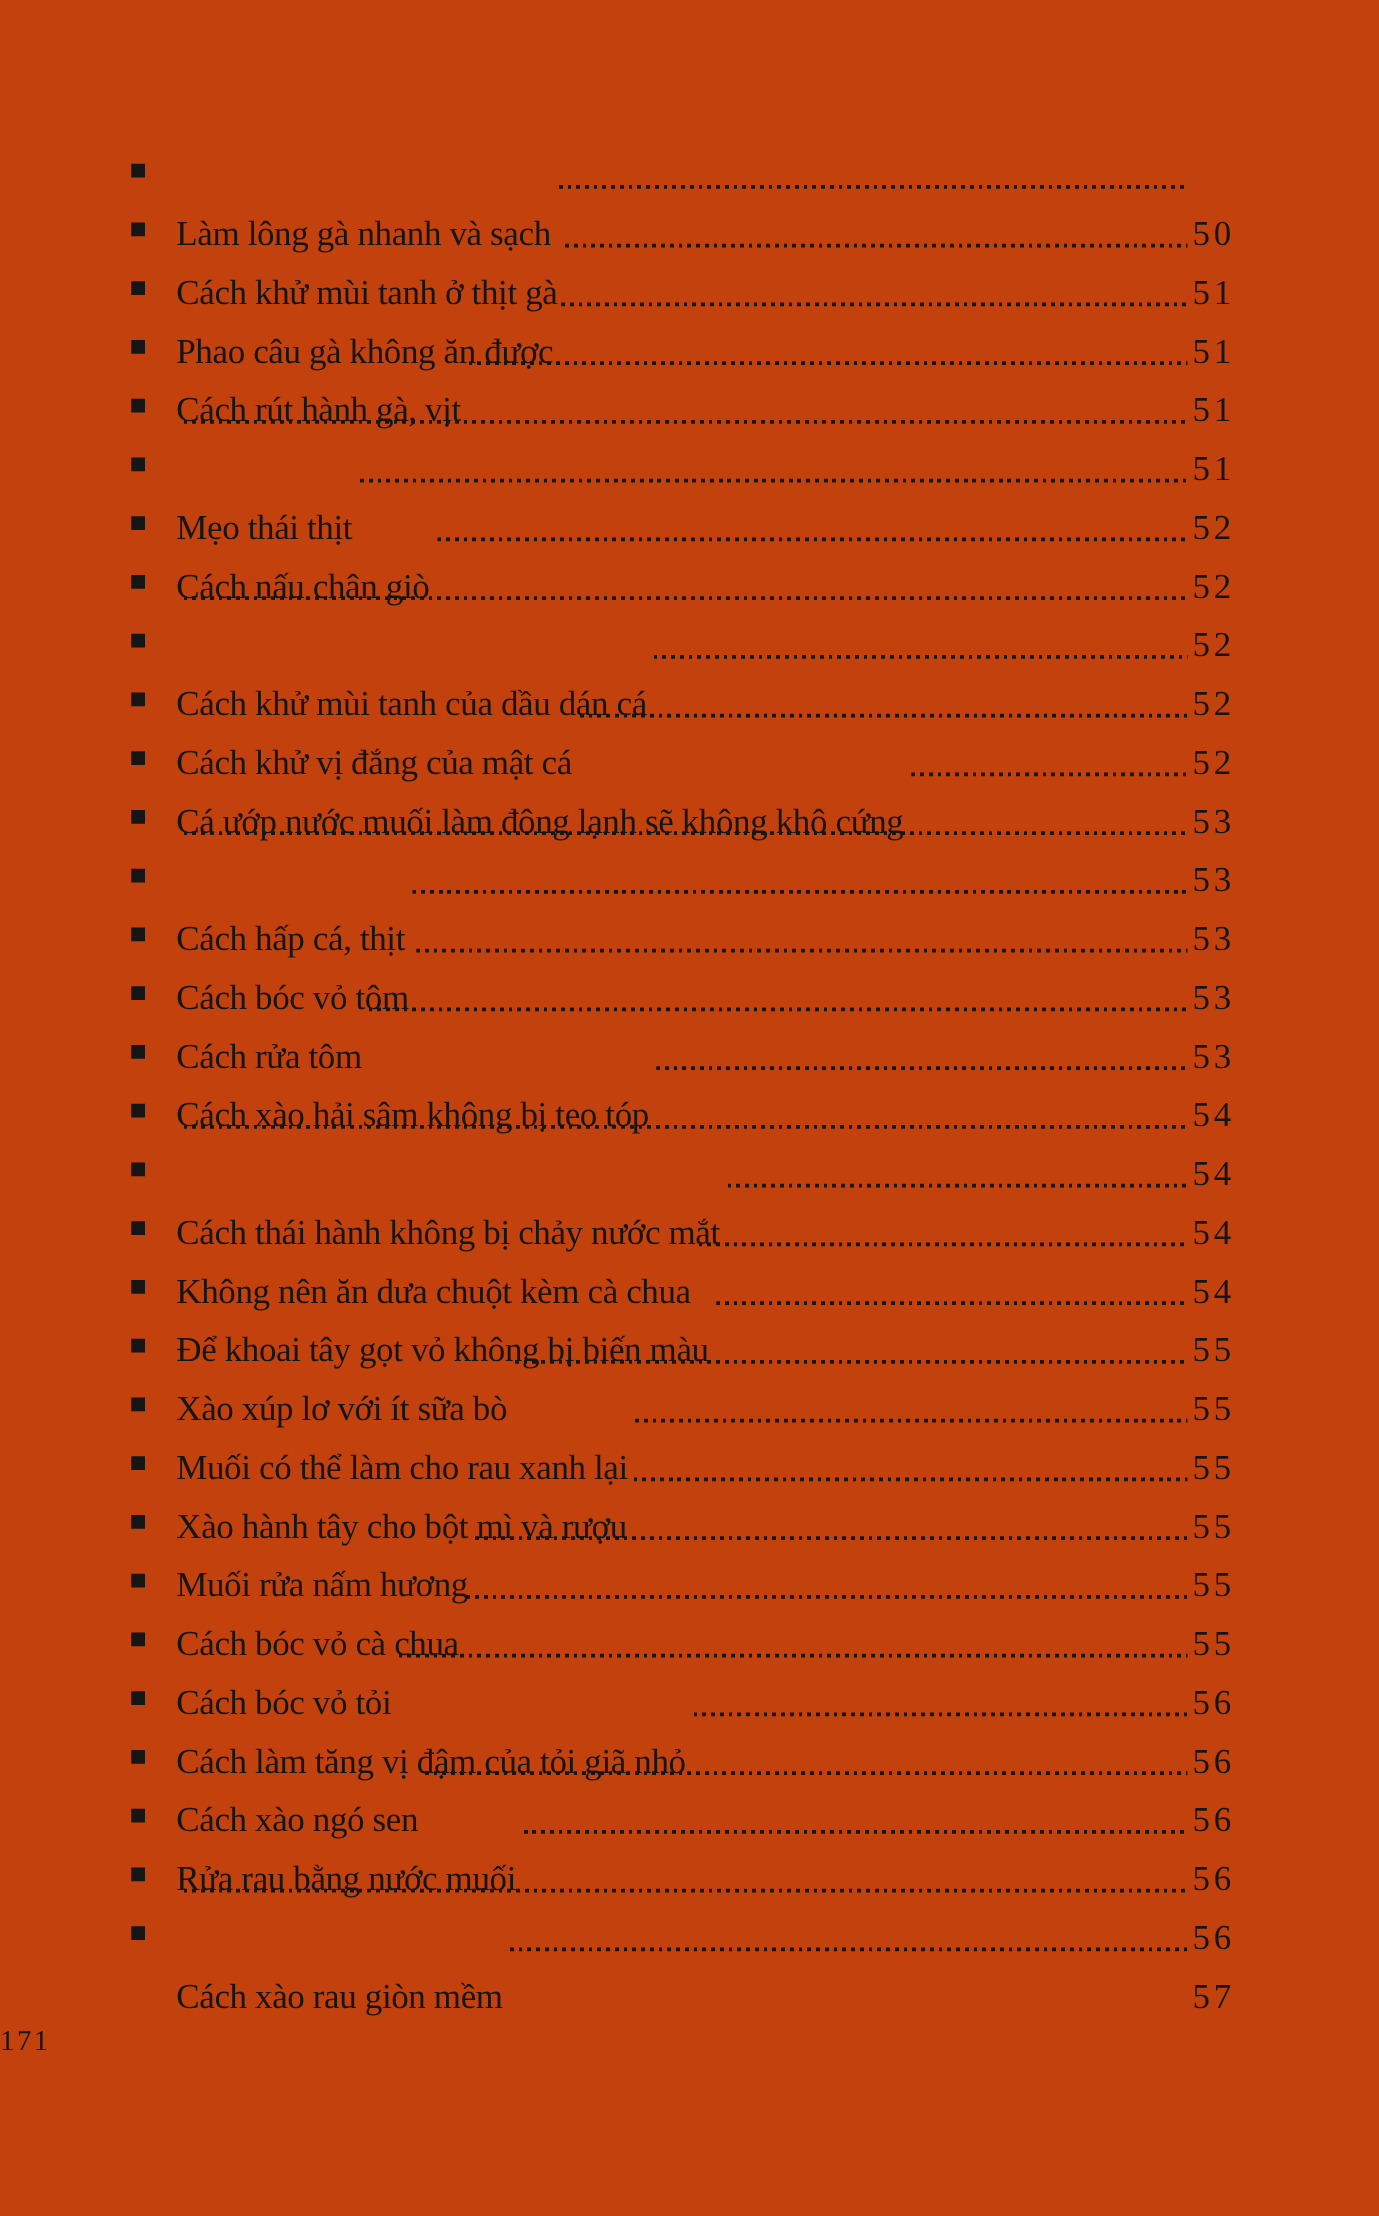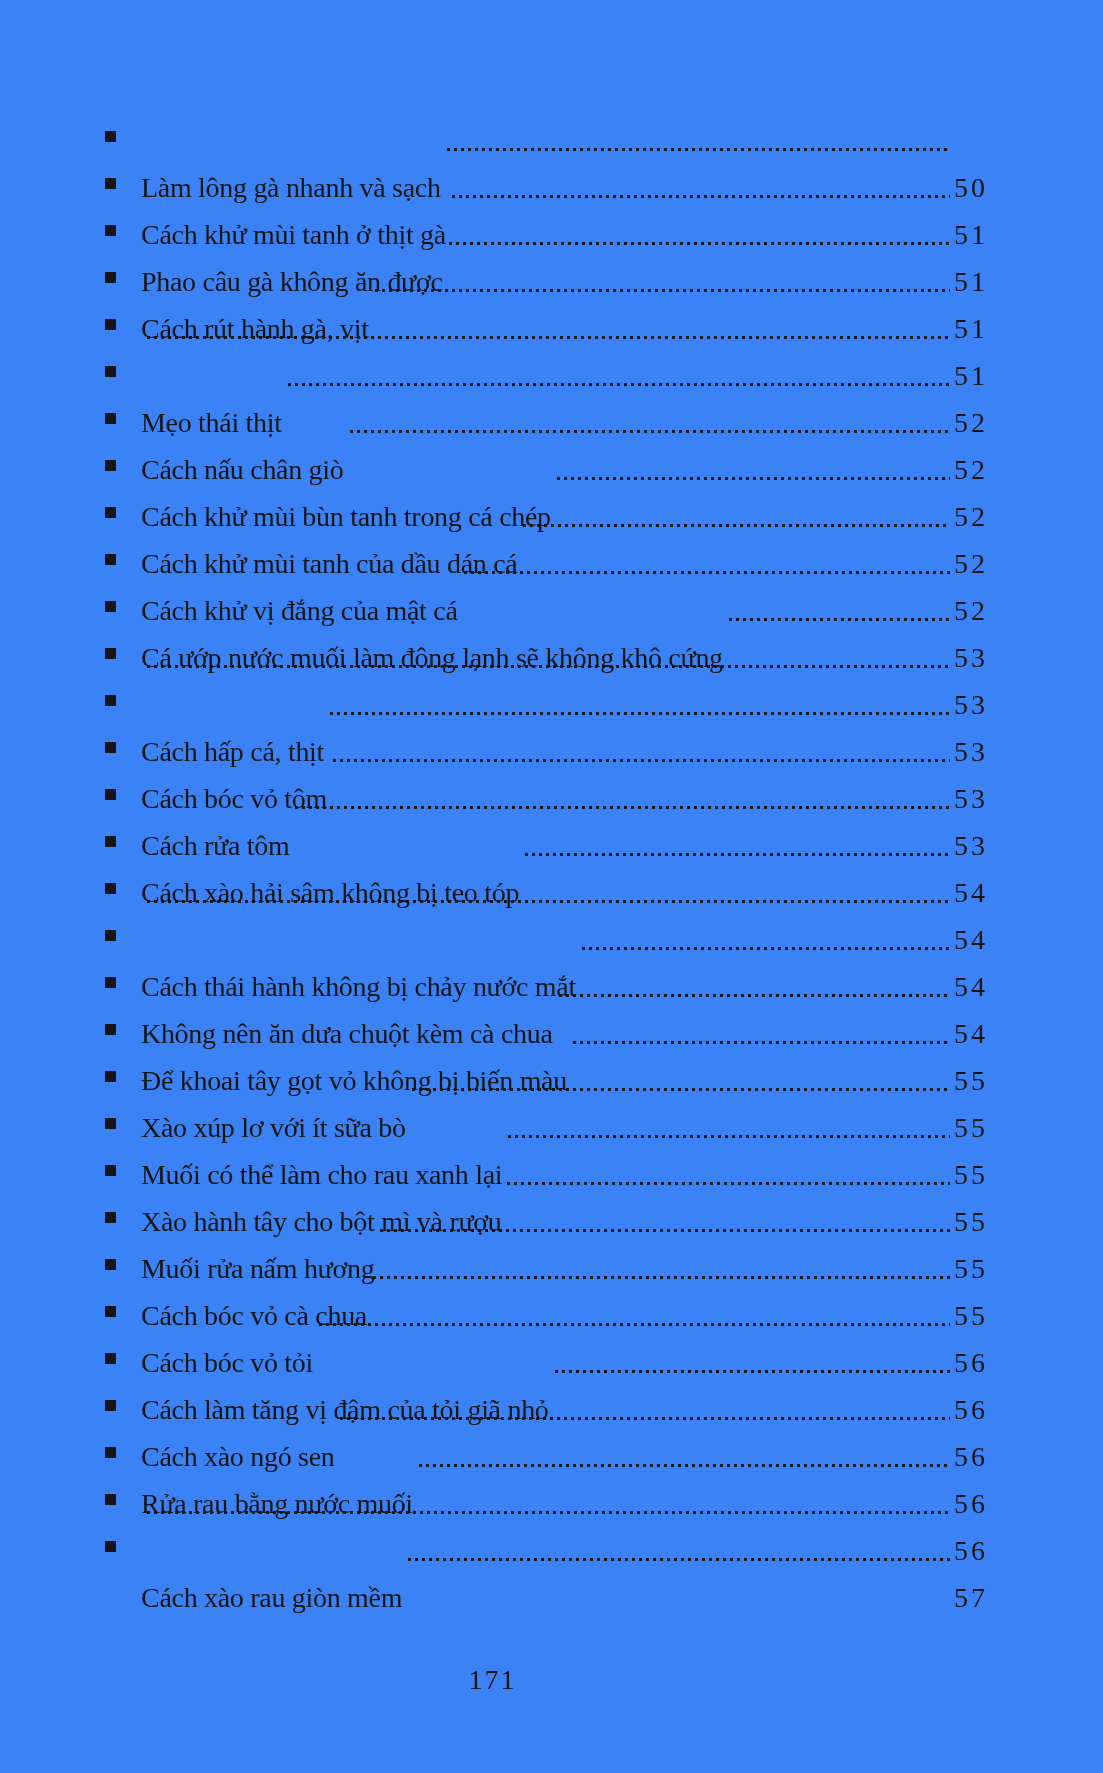--- a/index.html
+++ b/index.html
@@ -4,21 +4,21 @@
 <style>
   html, body {
     margin: 0;
     padding: 0;
     background: #ffffff;
   }
   .page {
     position: relative;
     width: 1103px;
     height: 1773px;
-    background: #3b82f6;
+    background: #c2410c;
     font-family: "Liberation Serif", serif;
     color: #151515;
     overflow: hidden;
   }
   .toc {
     position: absolute;
     left: 105px;
     top: 116px;
     width: 880px;
   }
@@ -56,25 +56,25 @@
   .pagenum {
     flex: none;
     font-size: 28px;
     line-height: 47px;
     letter-spacing: 3px;
     margin-right: -3px;
     margin-top: 48px;
   }
   .footer {
     position: absolute;
-    top: 1664px;
+    top: 1620px;
     left: 0;
     width: 985px;
-    text-align: center;
-    font-size: 28px;
+    text-align: left;
+    font-size: 23px;
     letter-spacing: 2px;
   }
 </style>
 </head>
 <body>
 
 <div class="page">
 
   <div class="toc">
     <div class="toc-row">
@@ -120,21 +120,20 @@
 
     <div class="toc-row">
       <span class="bullet"></span>
       <span class="label">Cách nấu chân giò</span>
       <span class="leader"></span>
       <span class="pagenum">52</span>
     </div>
 
     <div class="toc-row">
       <span class="bullet"></span>
-      <span class="label">Cách khử mùi bùn tanh trong cá chép</span>
       <span class="leader"></span>
       <span class="pagenum">52</span>
     </div>
 
     <div class="toc-row">
       <span class="bullet"></span>
       <span class="label">Cách khử mùi tanh của dầu dán cá</span>
       <span class="leader"></span>
       <span class="pagenum">52</span>
     </div>

